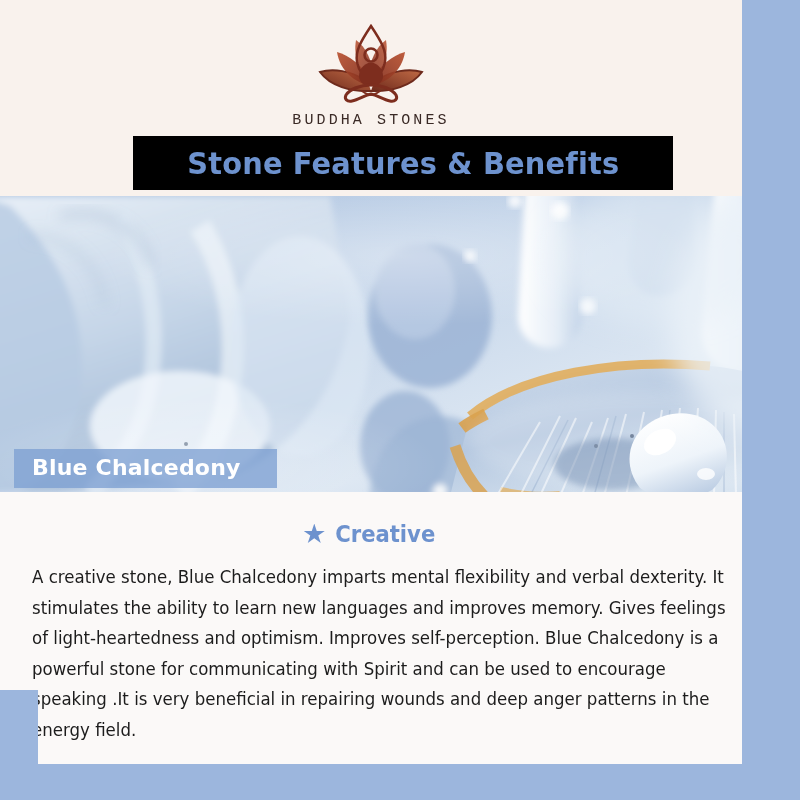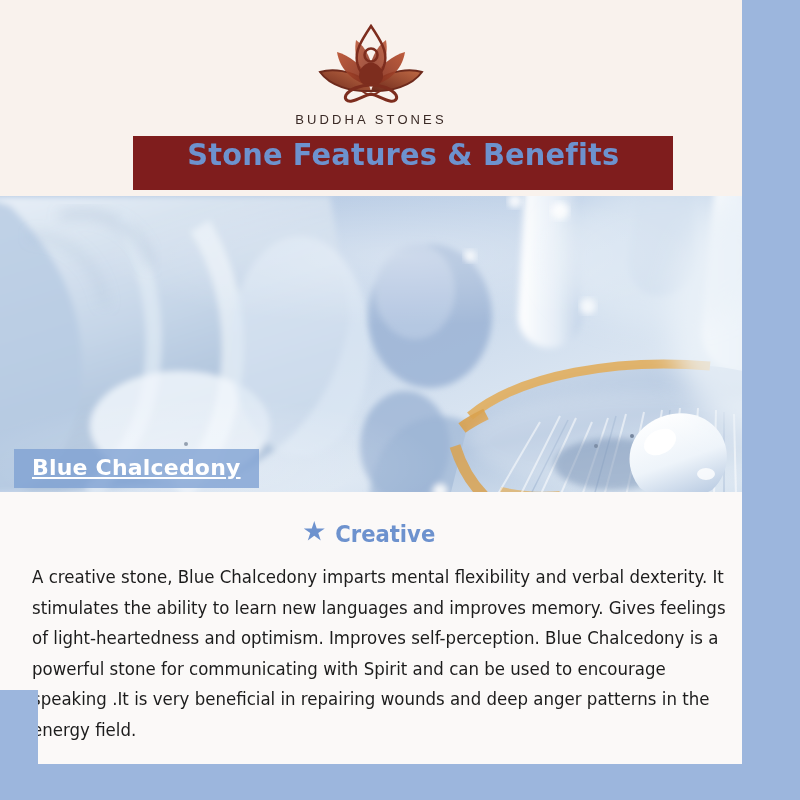--- a/index.html
+++ b/index.html
@@ -35,30 +35,30 @@
     position:absolute;left:0;top:0;width:742px;height:196px;
     background:#f9f2ed;z-index:2;
   }
   .logo-wrap{
     position:absolute;left:0;top:16px;width:742px;
     display:flex;flex-direction:column;align-items:center;
   }
   .logo-mark{width:150px;height:92px;display:block;}
   .logo-word{
     margin-top:4px;
-    font-family:Liberation Sans, sans-serif;
-    font-size:13px;letter-spacing:3.1px;color:#3a2a26;
+    font-family:Liberation Mono, monospace;
+    font-size:15px;letter-spacing:3.1px;color:#3a2a26;
     font-weight:400;
   }
 
   
   .title-panel{
     position:absolute;left:133px;top:136px;width:540px;height:54px;
-    background:#7f1d1d;z-index:3;
-    display:flex;justify-content:center;
+    background:#000000;z-index:3;
+    display:flex;align-items:center;justify-content:center;
   }
   .title-text{
     font-family:"DejaVu Sans", sans-serif;
     font-weight:700;
     font-size:31px;
     letter-spacing:0.2px;
     color:#6d92ce;
     transform:scaleX(0.93);
     white-space:nowrap;
   }
@@ -66,40 +66,40 @@
   
   .photo{
     position:absolute;left:0;top:196px;width:800px;height:296px;
     overflow:hidden;z-index:1;
     background:#aec3e0;
   }
   .photo svg{display:block;width:800px;height:296px;}
 
   .stone-label{
     position:absolute;left:14px;top:449px;
-    padding:6px 18px 8px 18px;
+    padding:6px 36px 8px 18px;
     background:rgba(125,160,210,0.78);
     color:#ffffff;
     font-family:"DejaVu Sans", sans-serif;
     font-weight:700;font-size:22px;letter-spacing:0.2px;
-    z-index:4;white-space:nowrap;text-decoration:underline;
+    z-index:4;white-space:nowrap;
   }
 
   
   .body-card{
     position:absolute;left:0;top:492px;width:742px;height:272px;
     background:#fbf9f8;z-index:2;
   }
   .keywords{
     position:absolute;left:0;top:521px;width:742px;
     display:flex;align-items:center;justify-content:center;
     gap:0px;z-index:4;
   }
   .kw{
-    display:inline-flex;align-items:flex-start;
+    display:inline-flex;align-items:center;
     color:#6d92ce;
     font-family:"DejaVu Sans", sans-serif;
     font-weight:700;font-size:22.5px;
     white-space:nowrap;
     margin:0 9px;
   }
   .kw .star{
     display:inline-block;width:21px;height:21px;margin-right:7px;
     background:#6d92ce;
     clip-path:polygon(50% 0%,61.8% 35.2%,100% 35.2%,69% 57.1%,80.9% 92.3%,50% 70.5%,19.1% 92.3%,30.9% 57.1%,0% 35.2%,38.2% 35.2%);

